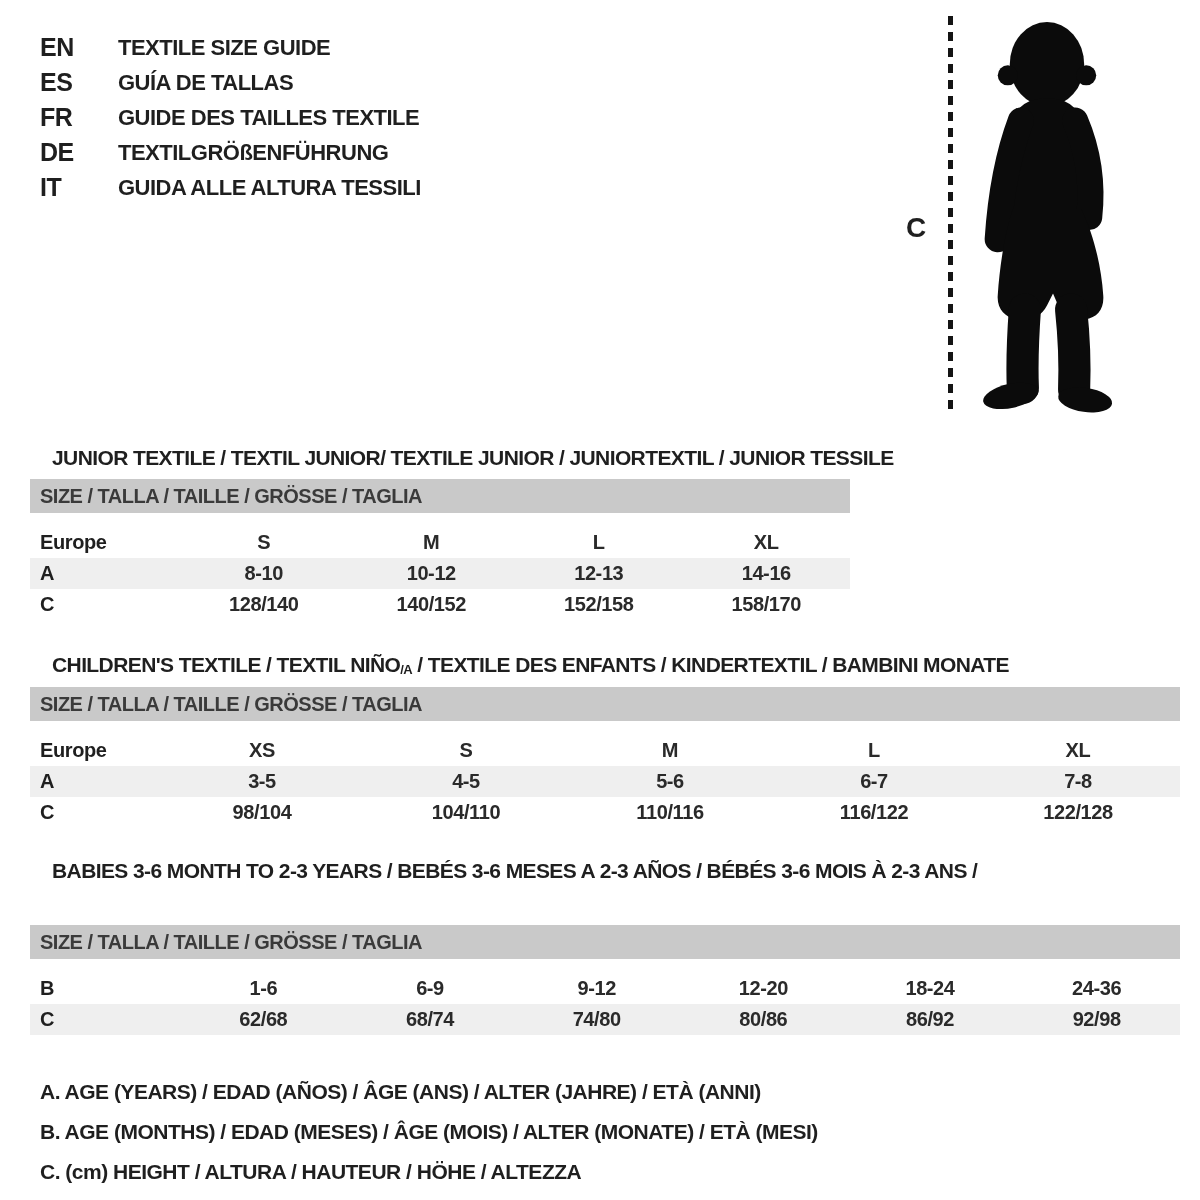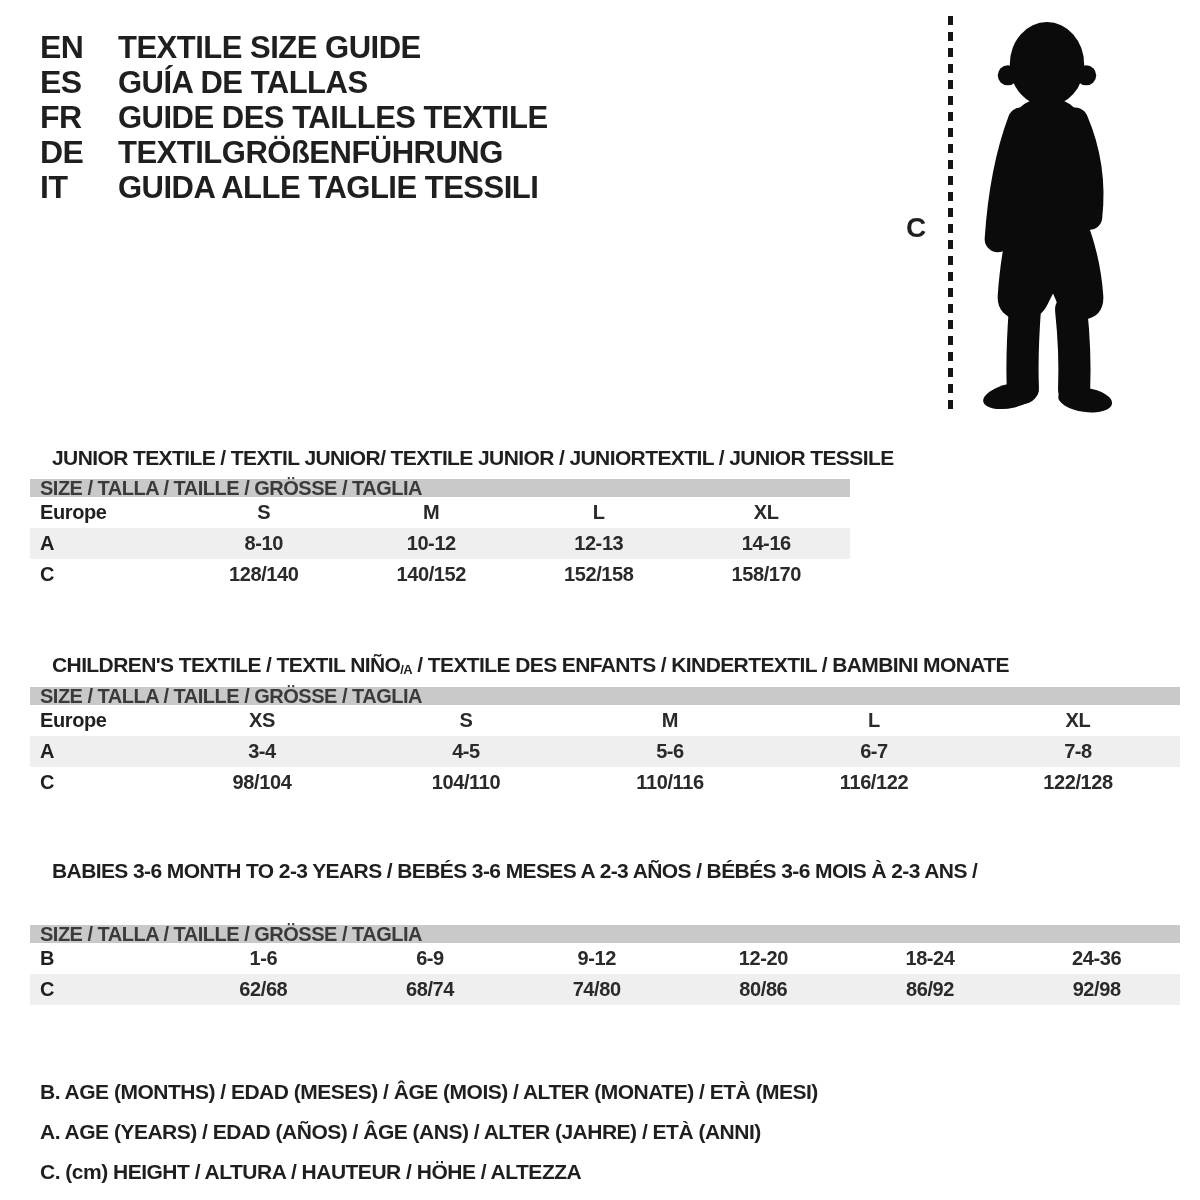--- a/index.html
+++ b/index.html
@@ -6,37 +6,37 @@
   body{
     width:1200px;height:1200px;position:relative;background:#ffffff;
     font-family:"Liberation Sans","DejaVu Sans",sans-serif;
     color:#1f1f1f;overflow:hidden;
     -webkit-font-smoothing:antialiased;
   }
   .abs{position:absolute;}
   
   .langs{left:40px;top:30px;}
   .lang-row{display:flex;height:35px;align-items:center;}
-  .lang-code{width:78px;font-size:32px;font-weight:700;letter-spacing:-0.5px;}
-  .lang-label{font-size:31px;font-weight:700;letter-spacing:-0.5px;white-space:nowrap;}
+  .lang-code{width:78px;font-size:25px;font-weight:700;letter-spacing:-0.5px;}
+  .lang-label{font-size:22px;font-weight:700;letter-spacing:-0.5px;white-space:nowrap;}
   
   .dash-line{
     left:948px;top:16px;width:5px;height:400px;
     background:repeating-linear-gradient(to bottom,#141414 0 9px,transparent 9px 16px);
   }
   .c-label{left:906px;top:212px;font-size:28px;font-weight:700;}
   .silhouette{left:966px;top:12px;}
   
   .sec-title{font-size:21px;font-weight:700;letter-spacing:-0.6px;white-space:nowrap;margin:12px;}
   .sub{font-size:13px;vertical-align:-2px;}
   .stable{background:#fff;}
   .size-bar{
-    height:18px;background:#c9c9c9;display:flex;align-items:center;
+    height:34px;background:#c9c9c9;display:flex;align-items:center;
     padding-left:10px;font-size:20px;font-weight:700;color:#3a3a3a;
-    letter-spacing:-0.5px;margin-bottom:0;box-sizing:border-box;
+    letter-spacing:-0.5px;margin-bottom:14px;box-sizing:border-box;
   }
   .trow{display:grid;height:31px;align-items:center;}
   .cols4{grid-template-columns:150px repeat(4,1fr);}
   .cols5{grid-template-columns:130px repeat(5,1fr);}
   .cols6{grid-template-columns:150px repeat(6,1fr);}
   .trow.alt{background:#efefef;}
   .tlabel{font-size:20px;font-weight:700;letter-spacing:-0.4px;padding-left:10px;}
   .tcell{font-size:20px;font-weight:700;letter-spacing:-0.4px;text-align:center;color:#2a2a2a;}
   .junior-table{left:30px;top:479px;width:820px;}
   .children-table{left:30px;top:687px;width:1150px;}
@@ -64,21 +64,21 @@
   <div class="lang-row">
     <span class="lang-code">FR</span>
     <span class="lang-label">GUIDE DES TAILLES TEXTILE</span>
   </div>
   <div class="lang-row">
     <span class="lang-code">DE</span>
     <span class="lang-label">TEXTILGRÖßENFÜHRUNG</span>
   </div>
   <div class="lang-row">
     <span class="lang-code">IT</span>
-    <span class="lang-label">GUIDA ALLE TAGLIE TESSILI</span>
+    <span class="lang-label">GUIDA ALLE ALTURA TESSILI</span>
   </div>
 </div>
 
 <div class="abs dash-line"></div>
 <div class="abs c-label">C</div>
 <svg class="abs silhouette" width="170" height="404" viewBox="0 0 168 402" xmlns="http://www.w3.org/2000/svg">
   <g fill="#0b0b0b" stroke="#0b0b0b">
     <ellipse cx="80" cy="52" rx="37" ry="42" stroke="none"></ellipse>
     <circle cx="41" cy="63" r="10" stroke="none"></circle>
     <circle cx="119" cy="63" r="10" stroke="none"></circle>
@@ -125,21 +125,21 @@
   <div class="trow cols5">
     <span class="tlabel">Europe</span>
     <span class="tcell">XS</span>
     <span class="tcell">S</span>
     <span class="tcell">M</span>
     <span class="tcell">L</span>
     <span class="tcell">XL</span>
   </div>
   <div class="trow cols5 alt">
     <span class="tlabel">A</span>
-    <span class="tcell">3-4</span>
+    <span class="tcell">3-5</span>
     <span class="tcell">4-5</span>
     <span class="tcell">5-6</span>
     <span class="tcell">6-7</span>
     <span class="tcell">7-8</span>
   </div>
   <div class="trow cols5">
     <span class="tlabel">C</span>
     <span class="tcell">98/104</span>
     <span class="tcell">104/110</span>
     <span class="tcell">110/116</span>
@@ -167,16 +167,16 @@
     <span class="tcell">62/68</span>
     <span class="tcell">68/74</span>
     <span class="tcell">74/80</span>
     <span class="tcell">80/86</span>
     <span class="tcell">86/92</span>
     <span class="tcell">92/98</span>
   </div>
 </div>
 
 <div class="abs notes">
+  <div class="note-line">A. AGE (YEARS) / EDAD (AÑOS) / ÂGE (ANS) / ALTER (JAHRE) / ETÀ (ANNI)</div>
   <div class="note-line">B. AGE (MONTHS) / EDAD (MESES) / ÂGE (MOIS) / ALTER (MONATE) / ETÀ (MESI)</div>
-  <div class="note-line">A. AGE (YEARS) / EDAD (AÑOS) / ÂGE (ANS) / ALTER (JAHRE) / ETÀ (ANNI)</div>
   <div class="note-line">C. (cm) HEIGHT / ALTURA / HAUTEUR / HÖHE / ALTEZZA</div>
 </div>
 
 </body></html>

